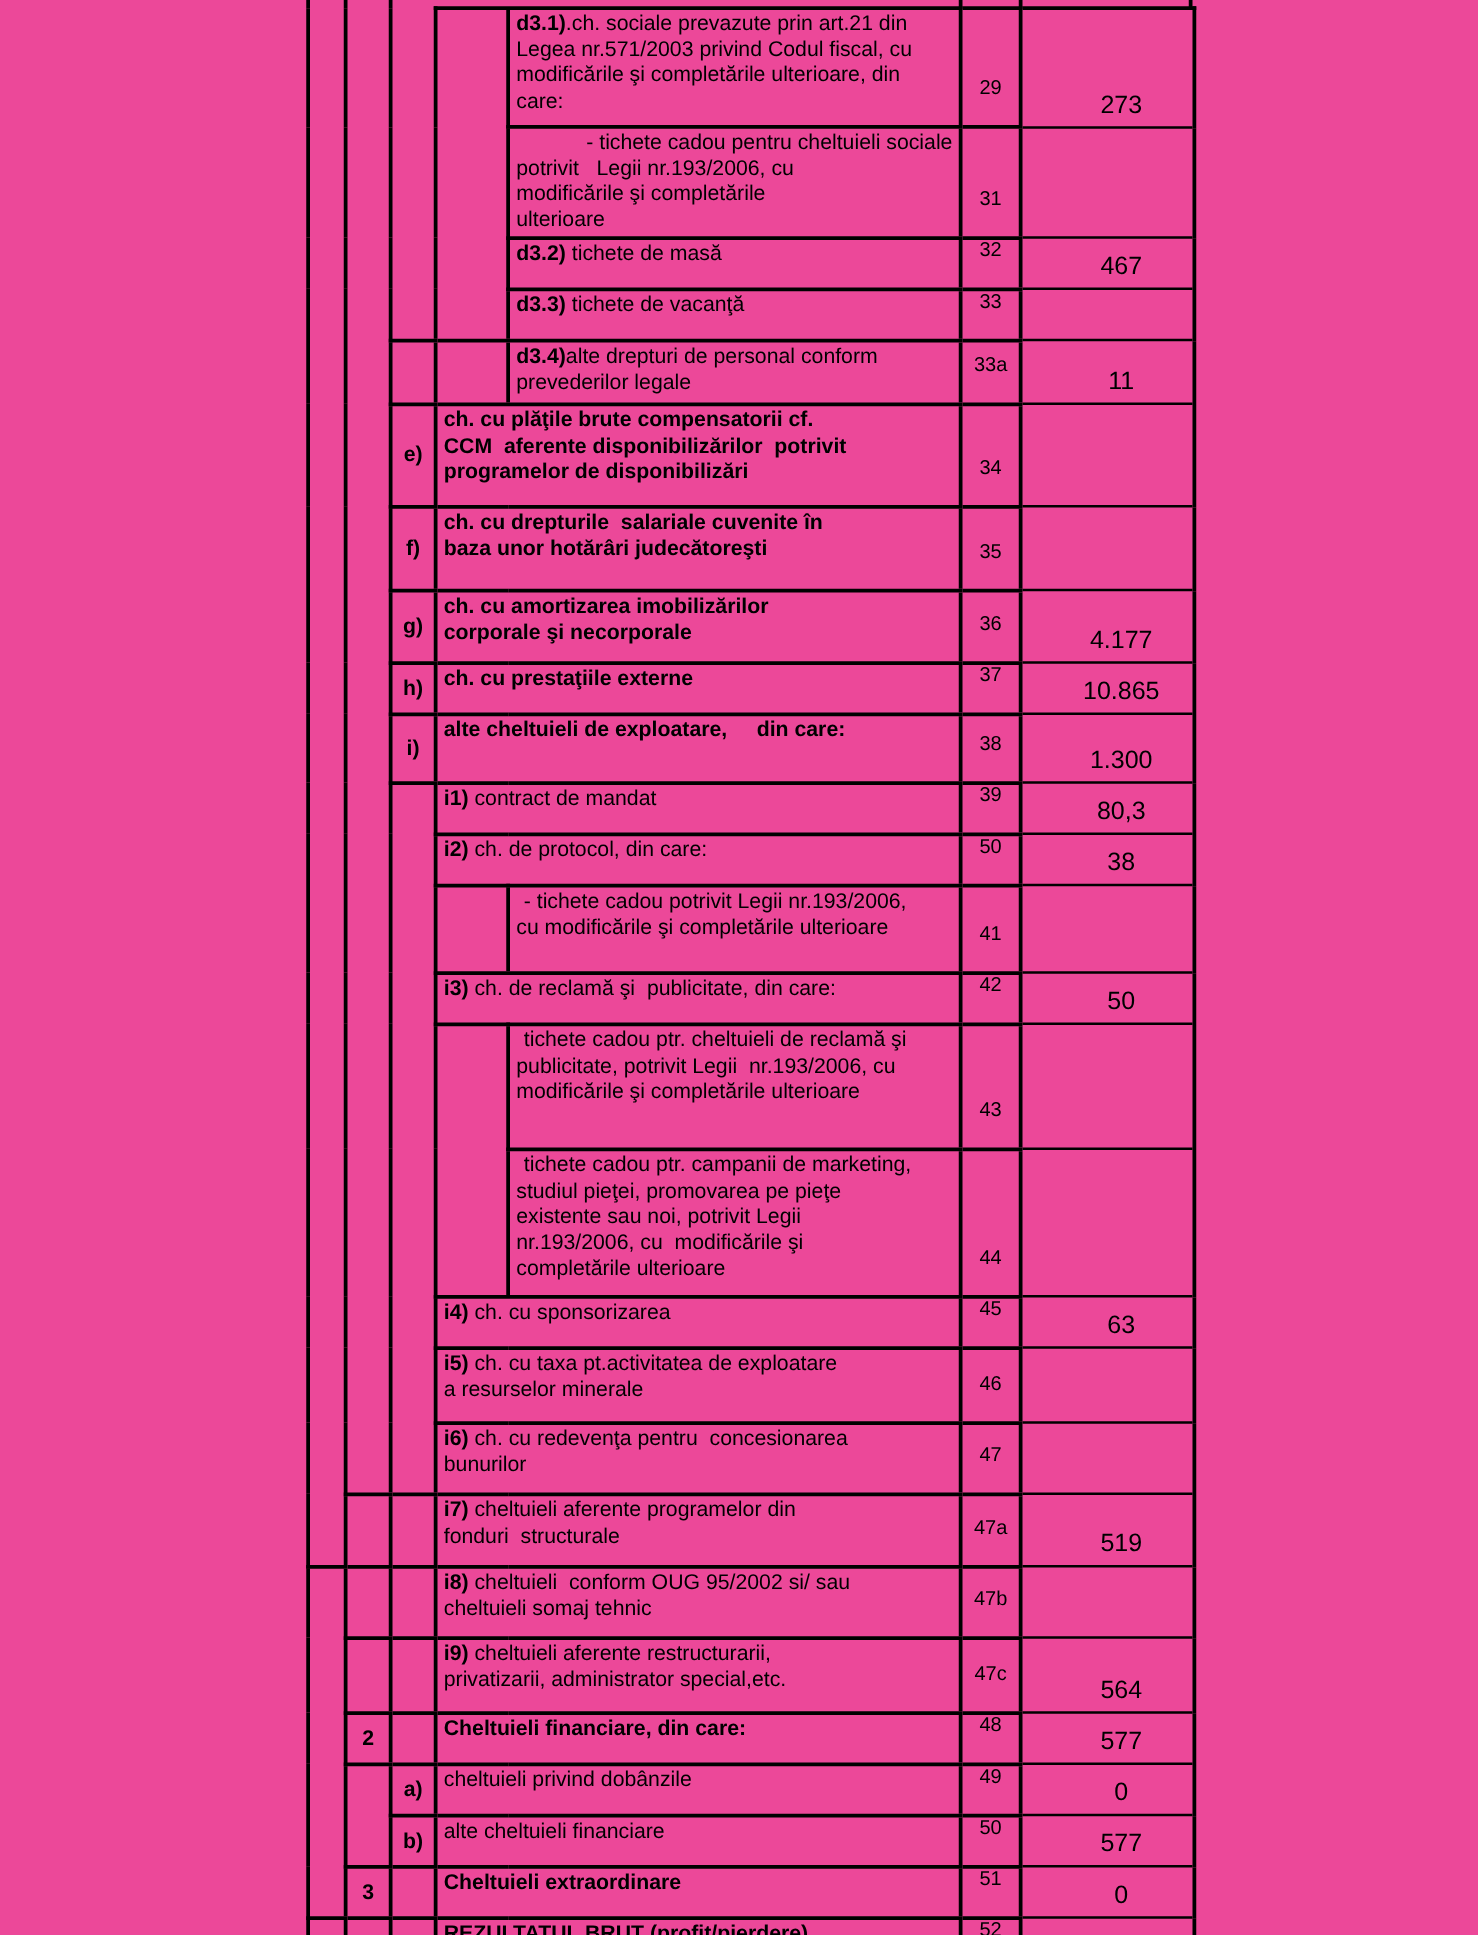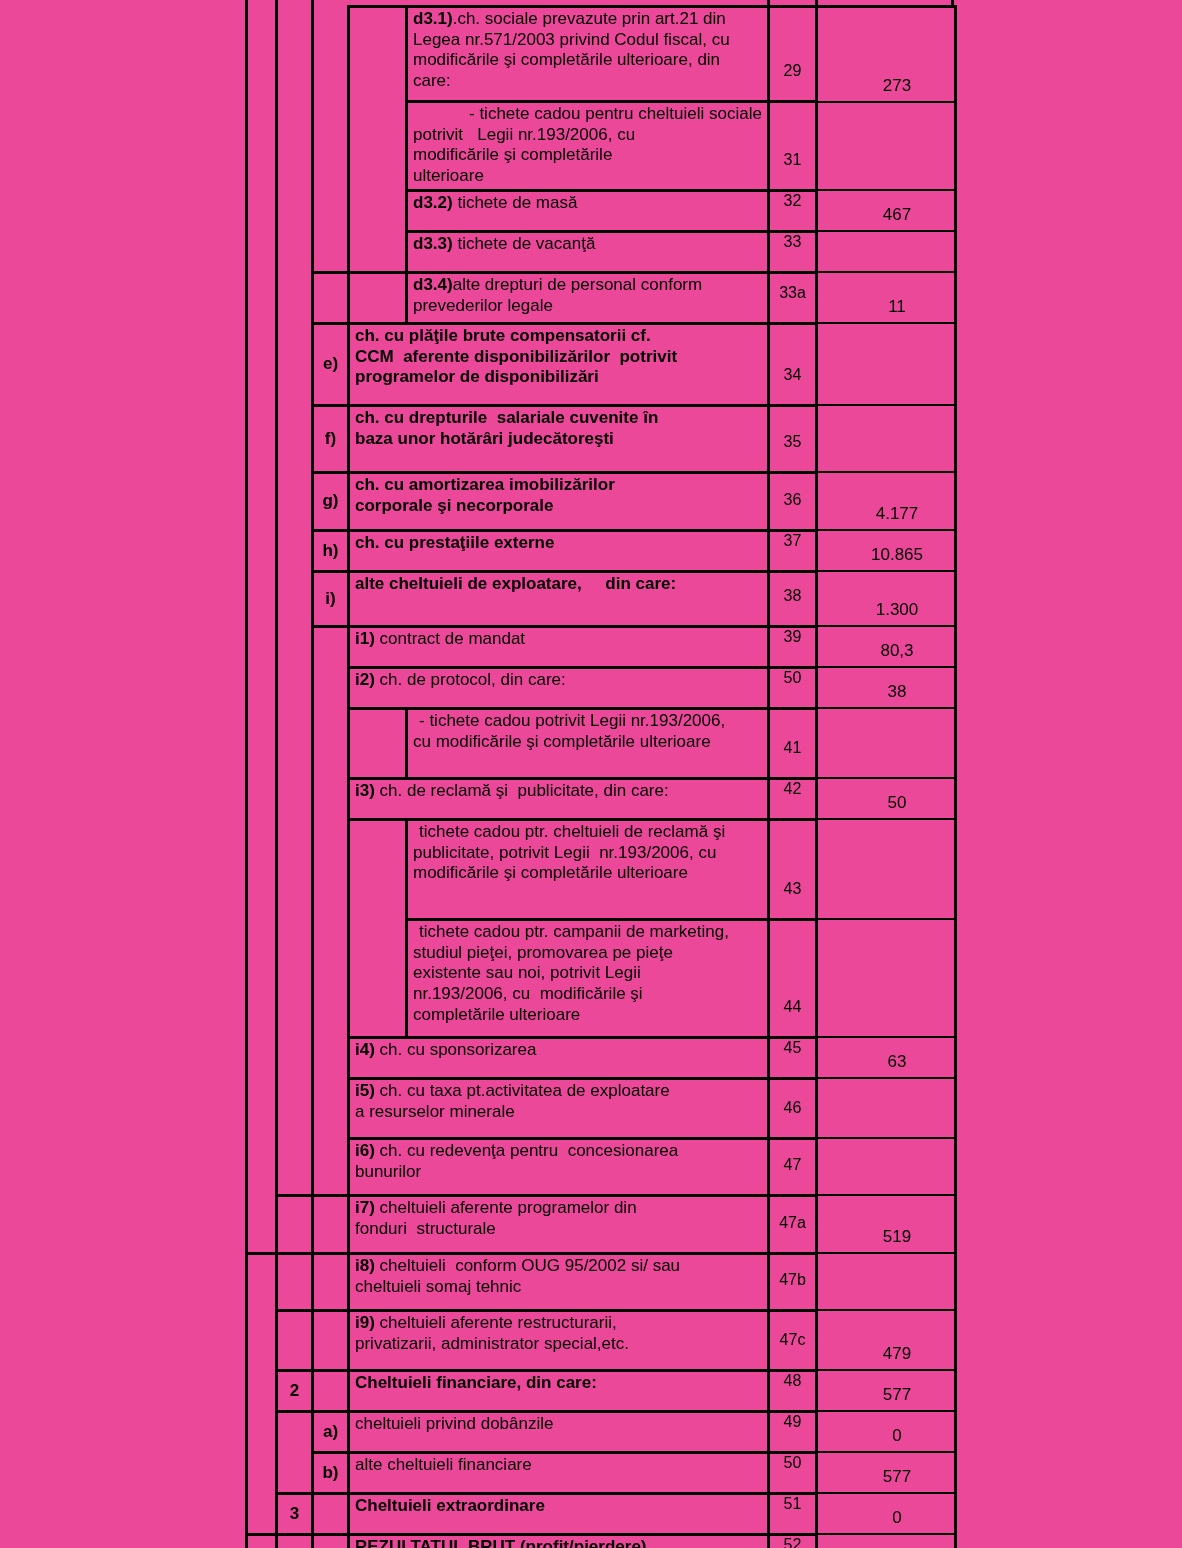--- a/index.html
+++ b/index.html
@@ -15,21 +15,21 @@
   .txt{border-left:3px solid #000;border-bottom:3px solid #000;
        font-size:17px;line-height:1.22;vertical-align:top;
        white-space:pre-wrap;padding:1px 2px 2px 5px;}
   .bold{font-weight:bold;}
   .ind56{text-indent:56px;}
   .ind6{text-indent:6px;}
   .hier{font-weight:bold;font-size:17px;text-align:center;vertical-align:middle;}
   .num{border-left:3px solid #000;border-bottom:3px solid #000;text-align:center;
        vertical-align:bottom;font-size:16px;padding-bottom:20px;}
   .val{border-left:3px solid #000;border-right:3px solid #000;border-bottom:2px solid #000;
-       text-align:center;vertical-align:bottom;font-size:17px;padding-bottom:5px;padding-left:22px;}
+       text-align:center;vertical-align:bottom;font-size:20px;padding-bottom:5px;padding-left:22px;}
   .stub{position:absolute;top:0;width:3px;height:7px;background:#000;}
 </style>
 </head>
 <body>
 
 <div id="page">
 
   <div class="stub" style="left:245px"></div>
   <div class="stub" style="left:275px"></div>
   <div class="stub" style="left:311px"></div>
@@ -246,21 +246,21 @@
           <td class="num">47b</td>
           <td class="val"></td>
         </tr>
         <tr style="height: 60px;">
           <td class="gc"></td>
           <td class="gc bb"></td>
           <td class="gc bb"></td>
           <td class="txt" colspan="2"><b>i9)</b><span> cheltuieli aferente restructurarii,
 privatizarii, administrator special,etc.</span></td>
           <td class="num">47c</td>
-          <td class="val">479</td>
+          <td class="val">564</td>
         </tr>
         <tr style="height: 31px;">
           <td class="gc"></td>
           <td class="gc bb hier">2</td>
           <td class="gc bb"></td>
           <td class="txt bold" colspan="2"><span>Cheltuieli financiare, din care:</span></td>
           <td class="num">48</td>
           <td class="val">577</td>
         </tr>
         <tr style="height: 29px;">

